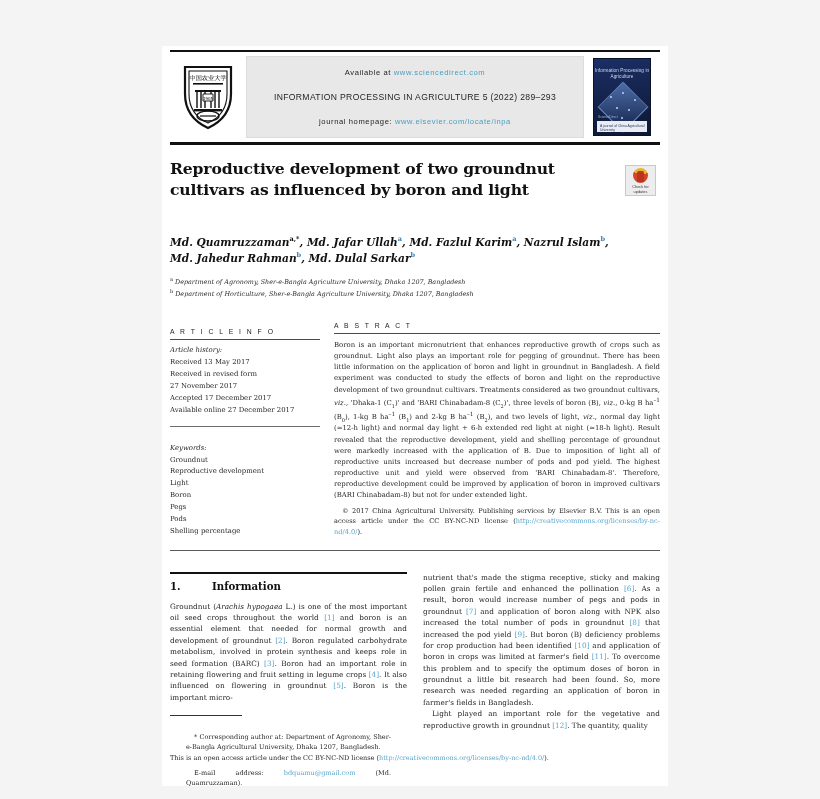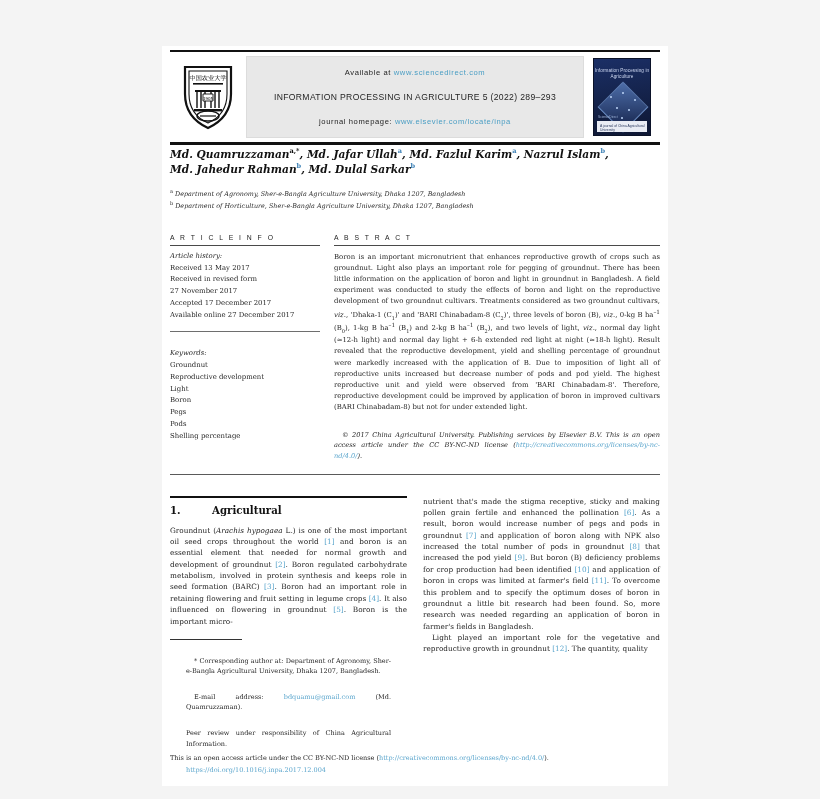--- a/index.html
+++ b/index.html
@@ -199,40 +199,41 @@
     margin-top: 1px;
   }
 
   
   .authors {
     font-family: "DejaVu Serif", serif;
     font-style: italic;
     font-weight: bold;
     font-size: 10.6px;
     line-height: 1.45;
-    margin-top: 2px;
+    margin-top: 35px;
     color: #111;
     max-width: 455px;
   }
   .authors sup { color: #3a7fb5; font-size: 6.6px; font-style: normal; font-weight: bold; }
   .authors sup.star { color: #111; }
   .affil {
     font-family: "DejaVu Serif", serif;
     font-style: italic;
     font-size: 6.4px;
     line-height: 1.62;
     margin-top: 9px;
     color: #2a2a2a;
   }
   .affil sup { font-size: 5px; font-style: normal; }
 
   
   .cols {
     display: flex;
     margin-top: 22px;
+    align-items: flex-end;
   }
   .col-info { flex: 0 0 150px; padding-right: 14px; }
   .col-abs  { flex: 1 1 auto; }
 
   .sec-head {
     font-family: "Liberation Sans", sans-serif;
     font-size: 6.8px;
     letter-spacing: 2.0px;
     color: #222;
     margin-bottom: 4px;
@@ -266,24 +267,23 @@
     margin-top: 6px;
     color: #1e1e1e;
   }
   .abs-body .it { font-style: italic; }
   .abs-body sub { font-size: 5px; }
   .abs-copy {
     font-family: "DejaVu Serif", serif;
     font-size: 6.6px;
     line-height: 1.62;
     text-align: justify;
-    margin-top: 16px;
+    margin-top: 4px;
     text-indent: 8px;
     color: #1e1e1e;
-    font-style: italic;
   }
   a, .lnk-blue { color: #5aa5cc; text-decoration: none; }
   .abs-rule-end { height: 1px; background: #5a5a5a; margin-top: 12px; }
 
   
   .body-cols {
     display: flex;
     margin-top: 21px;
     column-gap: 16px;
   }
@@ -394,20 +394,30 @@
           <div class="foot">
             <div class="foot-txt">A journal of China Agricultural University</div>
           </div>
         </div>
       </div>
 
     </div>
 
     <div class="hdr-rule-bot"></div>
 
+    <div class="title-wrap">
+      <h1 class="title">Reproductive development of two groundnut cultivars as influenced by boron and light</h1>
+      <div class="crossmark">
+        <div class="cm-mark"></div>
+        <div class="cm-txt">
+          <span>Check for</span><br>
+          <span>updates</span>
+        </div>
+      </div>
+    </div>
 
     <div class="authors">
       <span>Md. Quamruzzaman</span><sup class="star">a,*</sup><span>, Md. Jafar Ullah</span><sup>a</sup><span>, Md. Fazlul Karim</span><sup>a</sup><span>, Nazrul Islam</span><sup>b</sup><span>, Md. Jahedur Rahman</span><sup>b</sup><span>, Md. Dulal Sarkar</span><sup>b</sup>
     </div>
 
     <div class="affil">
       <div><sup>a</sup> <span>Department of Agronomy, Sher-e-Bangla Agriculture University, Dhaka 1207, Bangladesh</span></div>
       <div><sup>b</sup> <span>Department of Horticulture, Sher-e-Bangla Agriculture University, Dhaka 1207, Bangladesh</span></div>
     </div>
 
@@ -447,21 +457,21 @@
     </div>
 
     <div class="abs-rule-end"></div>
 
     <div class="body-cols">
 
       <div class="bcol">
         <div class="h2-rule"></div>
         <h2 class="sec">
           <span class="num">1.</span>
-          <span>Agricultural</span>
+          <span>Information</span>
         </h2>
         <p class="para"><span>Groundnut (</span><span class="it">Arachis hypogaea</span><span> L.) is one of the most important oil seed crops throughout the world </span><span class="ref">[1]</span><span> and boron is an essential element that needed for normal growth and development of groundnut </span><span class="ref">[2]</span><span>. Boron regulated carbohydrate metabolism, involved in protein synthesis and keeps role in seed formation (BARC) </span><span class="ref">[3]</span><span>. Boron had an important role in retaining flowering and fruit setting in legume crops </span><span class="ref">[4]</span><span>. It also influenced on flowering in groundnut </span><span class="ref">[5]</span><span>. Boron is the important micro-</span></p>
 
         <div class="footnote">
           <div class="fn-rule"></div>
           <p class="fn indent"><span>*</span><span> Corresponding author at: Department of Agronomy, Sher-e-Bangla Agricultural University, Dhaka 1207, Bangladesh.</span></p>
           <p class="fn indent"><span>E-mail address: </span><span class="lnk-blue">bdquamu@gmail.com</span><span> (Md. Quamruzzaman).</span></p>
           <p class="fn">Peer review under responsibility of China Agricultural Information.</p>
           <p class="fn"><span class="lnk-blue">https://doi.org/10.1016/j.inpa.2017.12.004</span></p>
         </div>

